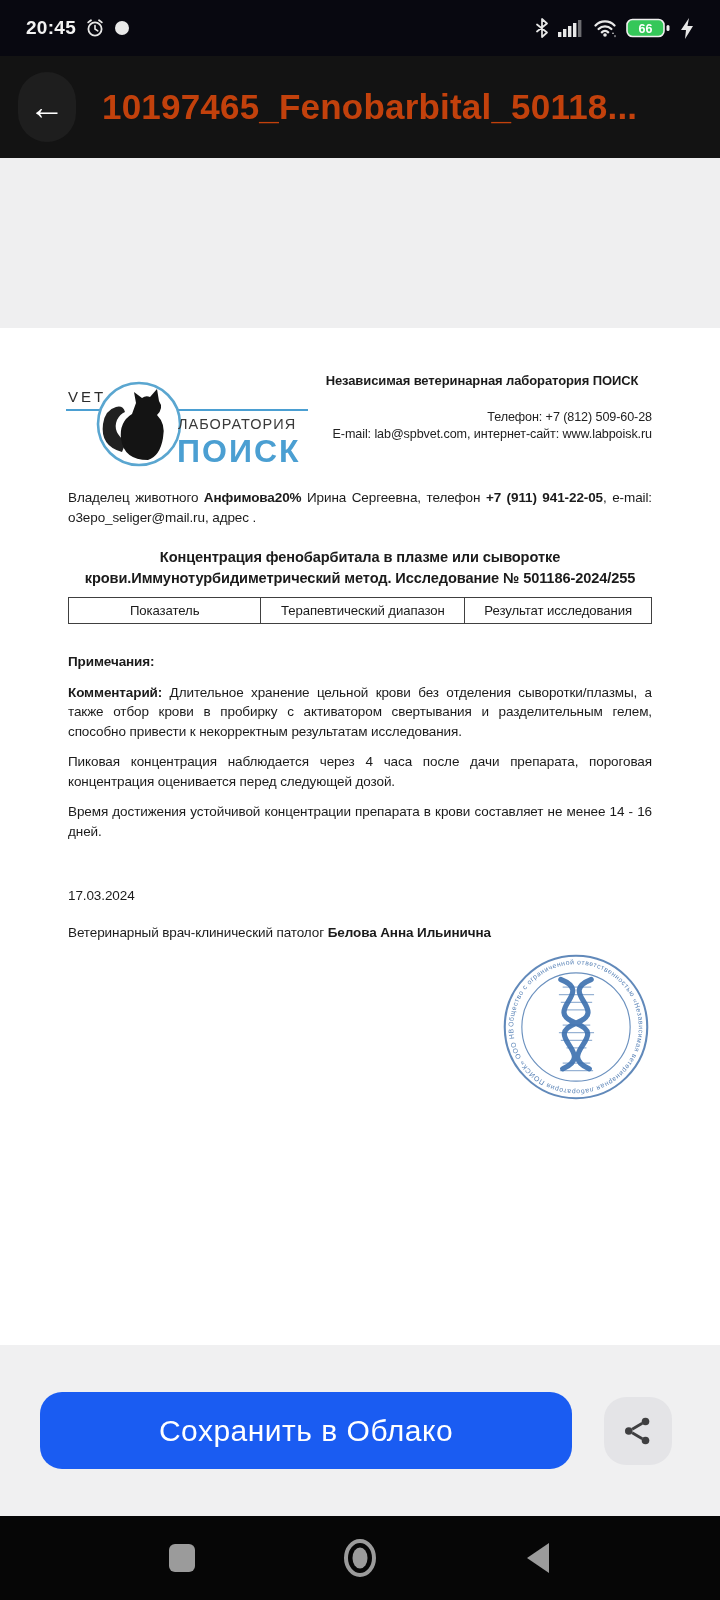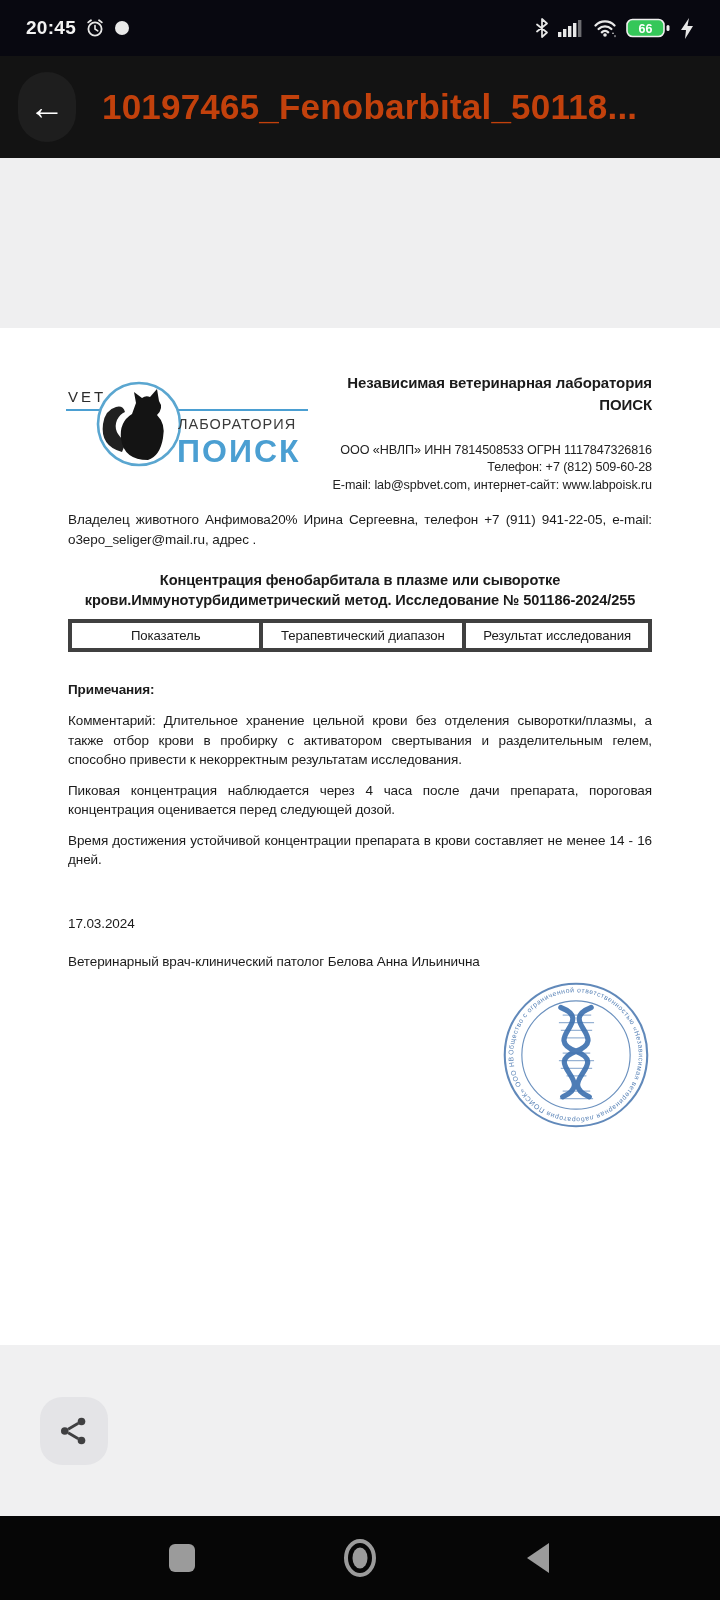--- a/index.html
+++ b/index.html
@@ -22,29 +22,29 @@
   .app-title{color:#c2410c;font-size:35px;font-weight:700;white-space:nowrap;
     overflow:hidden;letter-spacing:.2px;}
   
   .viewport{flex:1 1 auto;background:#efeff0;overflow:hidden;position:relative;}
   .gray-gap{height:170px;background:#efeff0;}
   .page{background:#fff;width:720px;height:1017px;padding:44px 68px 0 68px;
     color:#1b1b1b;font-size:13.5px;line-height:1.45;letter-spacing:-.1px;}
   .doc-header{display:flex;justify-content:space-between;align-items:flex-start;}
   .logo-box{width:252px;height:100px;flex:0 0 auto;margin-left:-8px;}
   .head-right{width:352px;text-align:right;}
-  .lab-title{font-weight:700;font-size:15px;margin-bottom:26px;}
+  .lab-title{font-weight:700;font-size:13px;margin-bottom:18px;text-align:center;}
   .contact-line{font-size:12.6px;line-height:1.4;color:#222;}
   .para{text-align:justify;margin:0;}
   .owner-para{margin-top:16px;}
   .patient-para{margin-top:12px;}
-  b{font-weight:400;}
+  b{font-weight:700;}
   .study-title{font-weight:700;font-size:14.6px;text-align:center;margin-top:20px;line-height:1.4;}
   table.results{width:100%;border-collapse:collapse;margin-top:9px;}
-  table.results th,table.results td{border:4px solid #404040;font-size:13.2px;padding:3px 8px;}
+  table.results th,table.results td{border:1px solid #404040;font-size:13.2px;padding:3px 8px;}
   table.results th{font-weight:400;text-align:center;height:24px;}
   table.results td{height:26px;}
   td.ind{font-weight:700;text-align:left;}
   td.num{text-align:right;}
   .col1{width:33%;}.col2{width:35%;}.col3{width:32%;}
   .notes-title{font-weight:700;margin-top:28px;}
   .note{margin-top:11px;}
   .date-line{margin-top:44px;}
   .doctor-line{margin-top:18px;}
   .stamp-row{display:flex;justify-content:flex-end;margin-top:8px;padding-right:0px;}
@@ -144,21 +144,20 @@
             <g fill="#141414">
               <path d="M88 88 Q64 88 61 67 Q59 50 72 42 L76 31 L74 20 L82 26 Q86 23 90 25 L97 17 L99 29 Q104 36 97 43 Q106 52 103 66 Q100 84 88 88 Z"></path>
               <path d="M62 80 Q40 74 43 52 Q45 38 56 35 Q63 33 65 40 Q60 42 57 48 Q52 60 66 70 Z" opacity="0.95"></path>
             </g>
             <text x="118" y="57" font-family="Liberation Sans, sans-serif" font-size="14.5" letter-spacing="1" fill="#3a3a3a">ЛАБОРАТОРИЯ</text>
             <text x="117" y="90" font-family="Liberation Sans, sans-serif" font-size="32" font-weight="700" letter-spacing="2" fill="#4b9fd2">ПОИСК</text>
           </svg>
         </div>
         <div class="head-right">
           <div class="lab-title">Независимая ветеринарная лаборатория ПОИСК</div>
-          <div class="contact-line">ООО «НВЛП» ИНН 7814508533 ОГРН 1117847326816</div>
           <div class="contact-line">Телефон: +7 (812) 509-60-28</div>
           <div class="contact-line">E-mail: lab@spbvet.com, интернет-сайт: www.labpoisk.ru</div>
         </div>
       </div>
 
       <p class="para owner-para"><span>Владелец животного </span><b>Анфимова20%</b><span> Ирина Сергеевна, телефон </span><b>+7 (911) 941-22-05</b><span>, e-mail: o3epo_seliger@mail.ru, адрес .</span></p>
 
 
       <div class="study-title">Концентрация фенобарбитала в плазме или сыворотке крови.Иммунотурбидиметрический метод. Исследование № 501186-2024/255</div>
 
@@ -209,20 +208,23 @@
               <path d="M96 30 C60 44 116 62 80 76 C44 90 102 108 66 124"></path>
             </g>
           </g>
         </svg>
       </div>
 
     </div>
   </div>
 
   <div class="bottom-panel">
+    <button class="save-btn">
+      <span>Сохранить в Облако</span>
+    </button>
     <button class="share-btn">
       <svg width="30" height="30" viewBox="0 0 26 26">
         <circle cx="19.5" cy="4.8" r="3.3" fill="#3f3f41"></circle>
         <circle cx="5" cy="13" r="3.3" fill="#3f3f41"></circle>
         <circle cx="19.5" cy="21.2" r="3.3" fill="#3f3f41"></circle>
         <line x1="7.9" y1="11.5" x2="16.7" y2="6.3" stroke="#3f3f41" stroke-width="2.4"></line>
         <line x1="7.9" y1="14.5" x2="16.7" y2="19.7" stroke="#3f3f41" stroke-width="2.4"></line>
       </svg>
     </button>
   </div>

